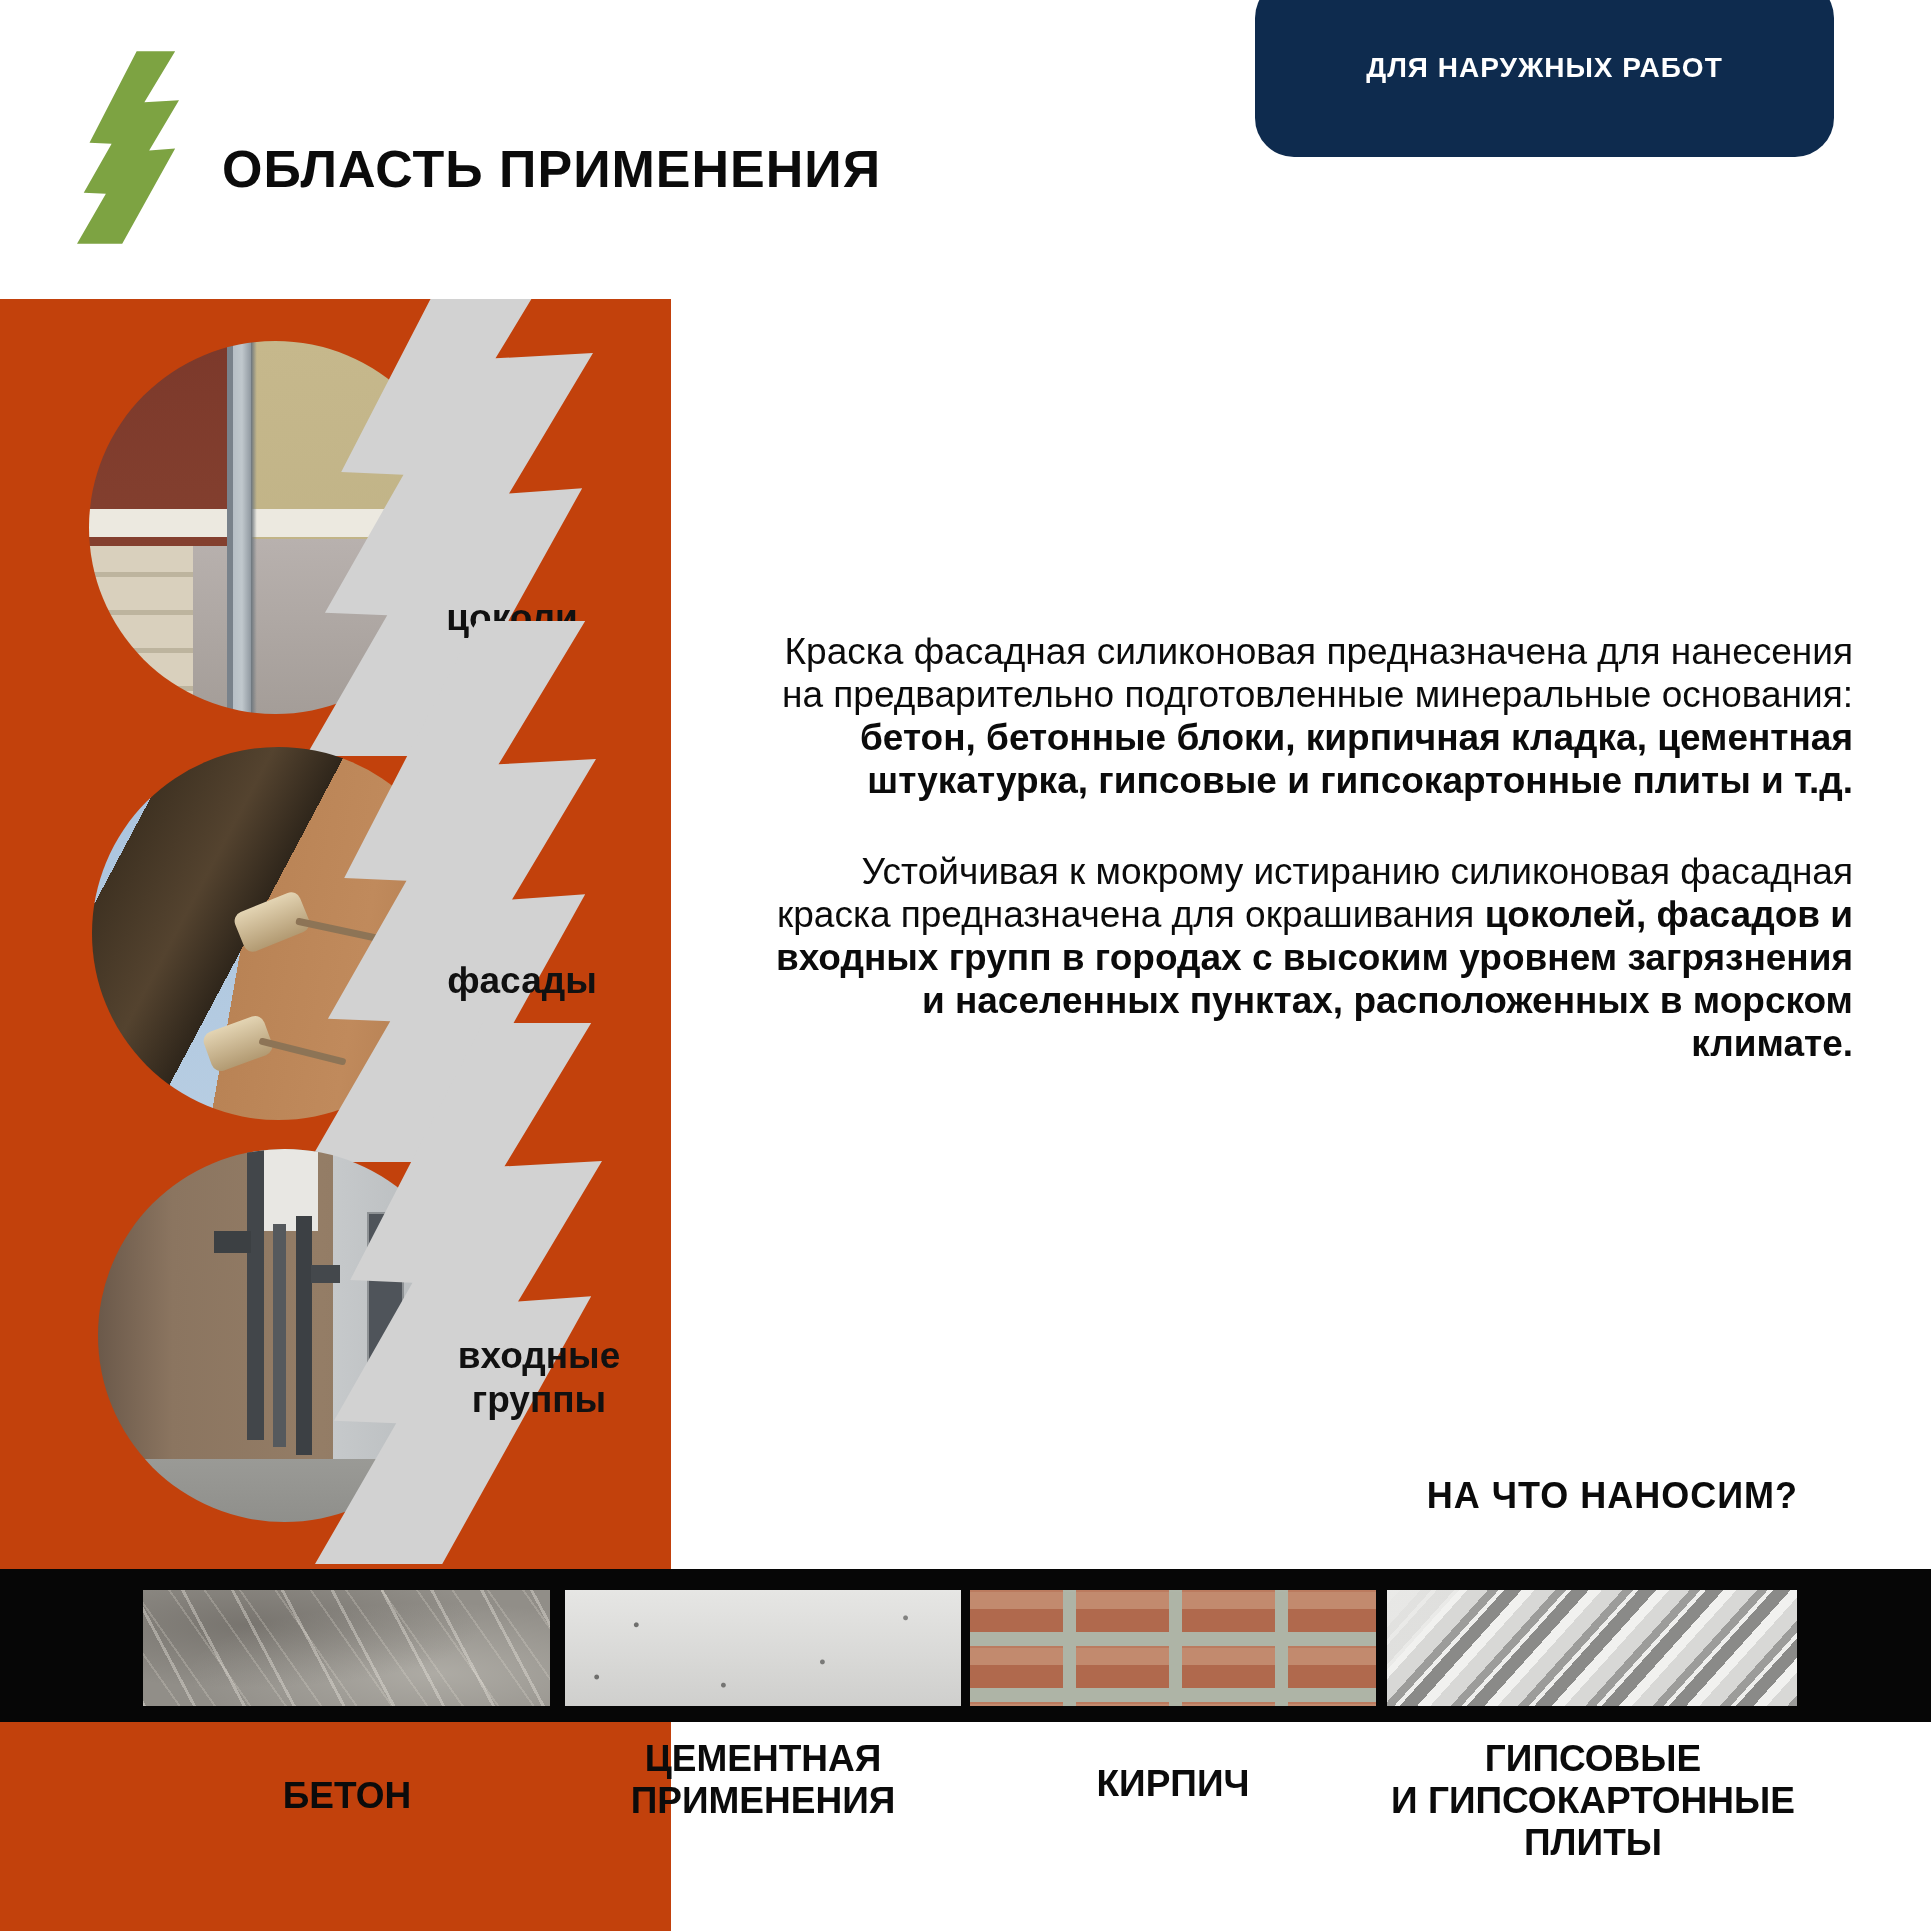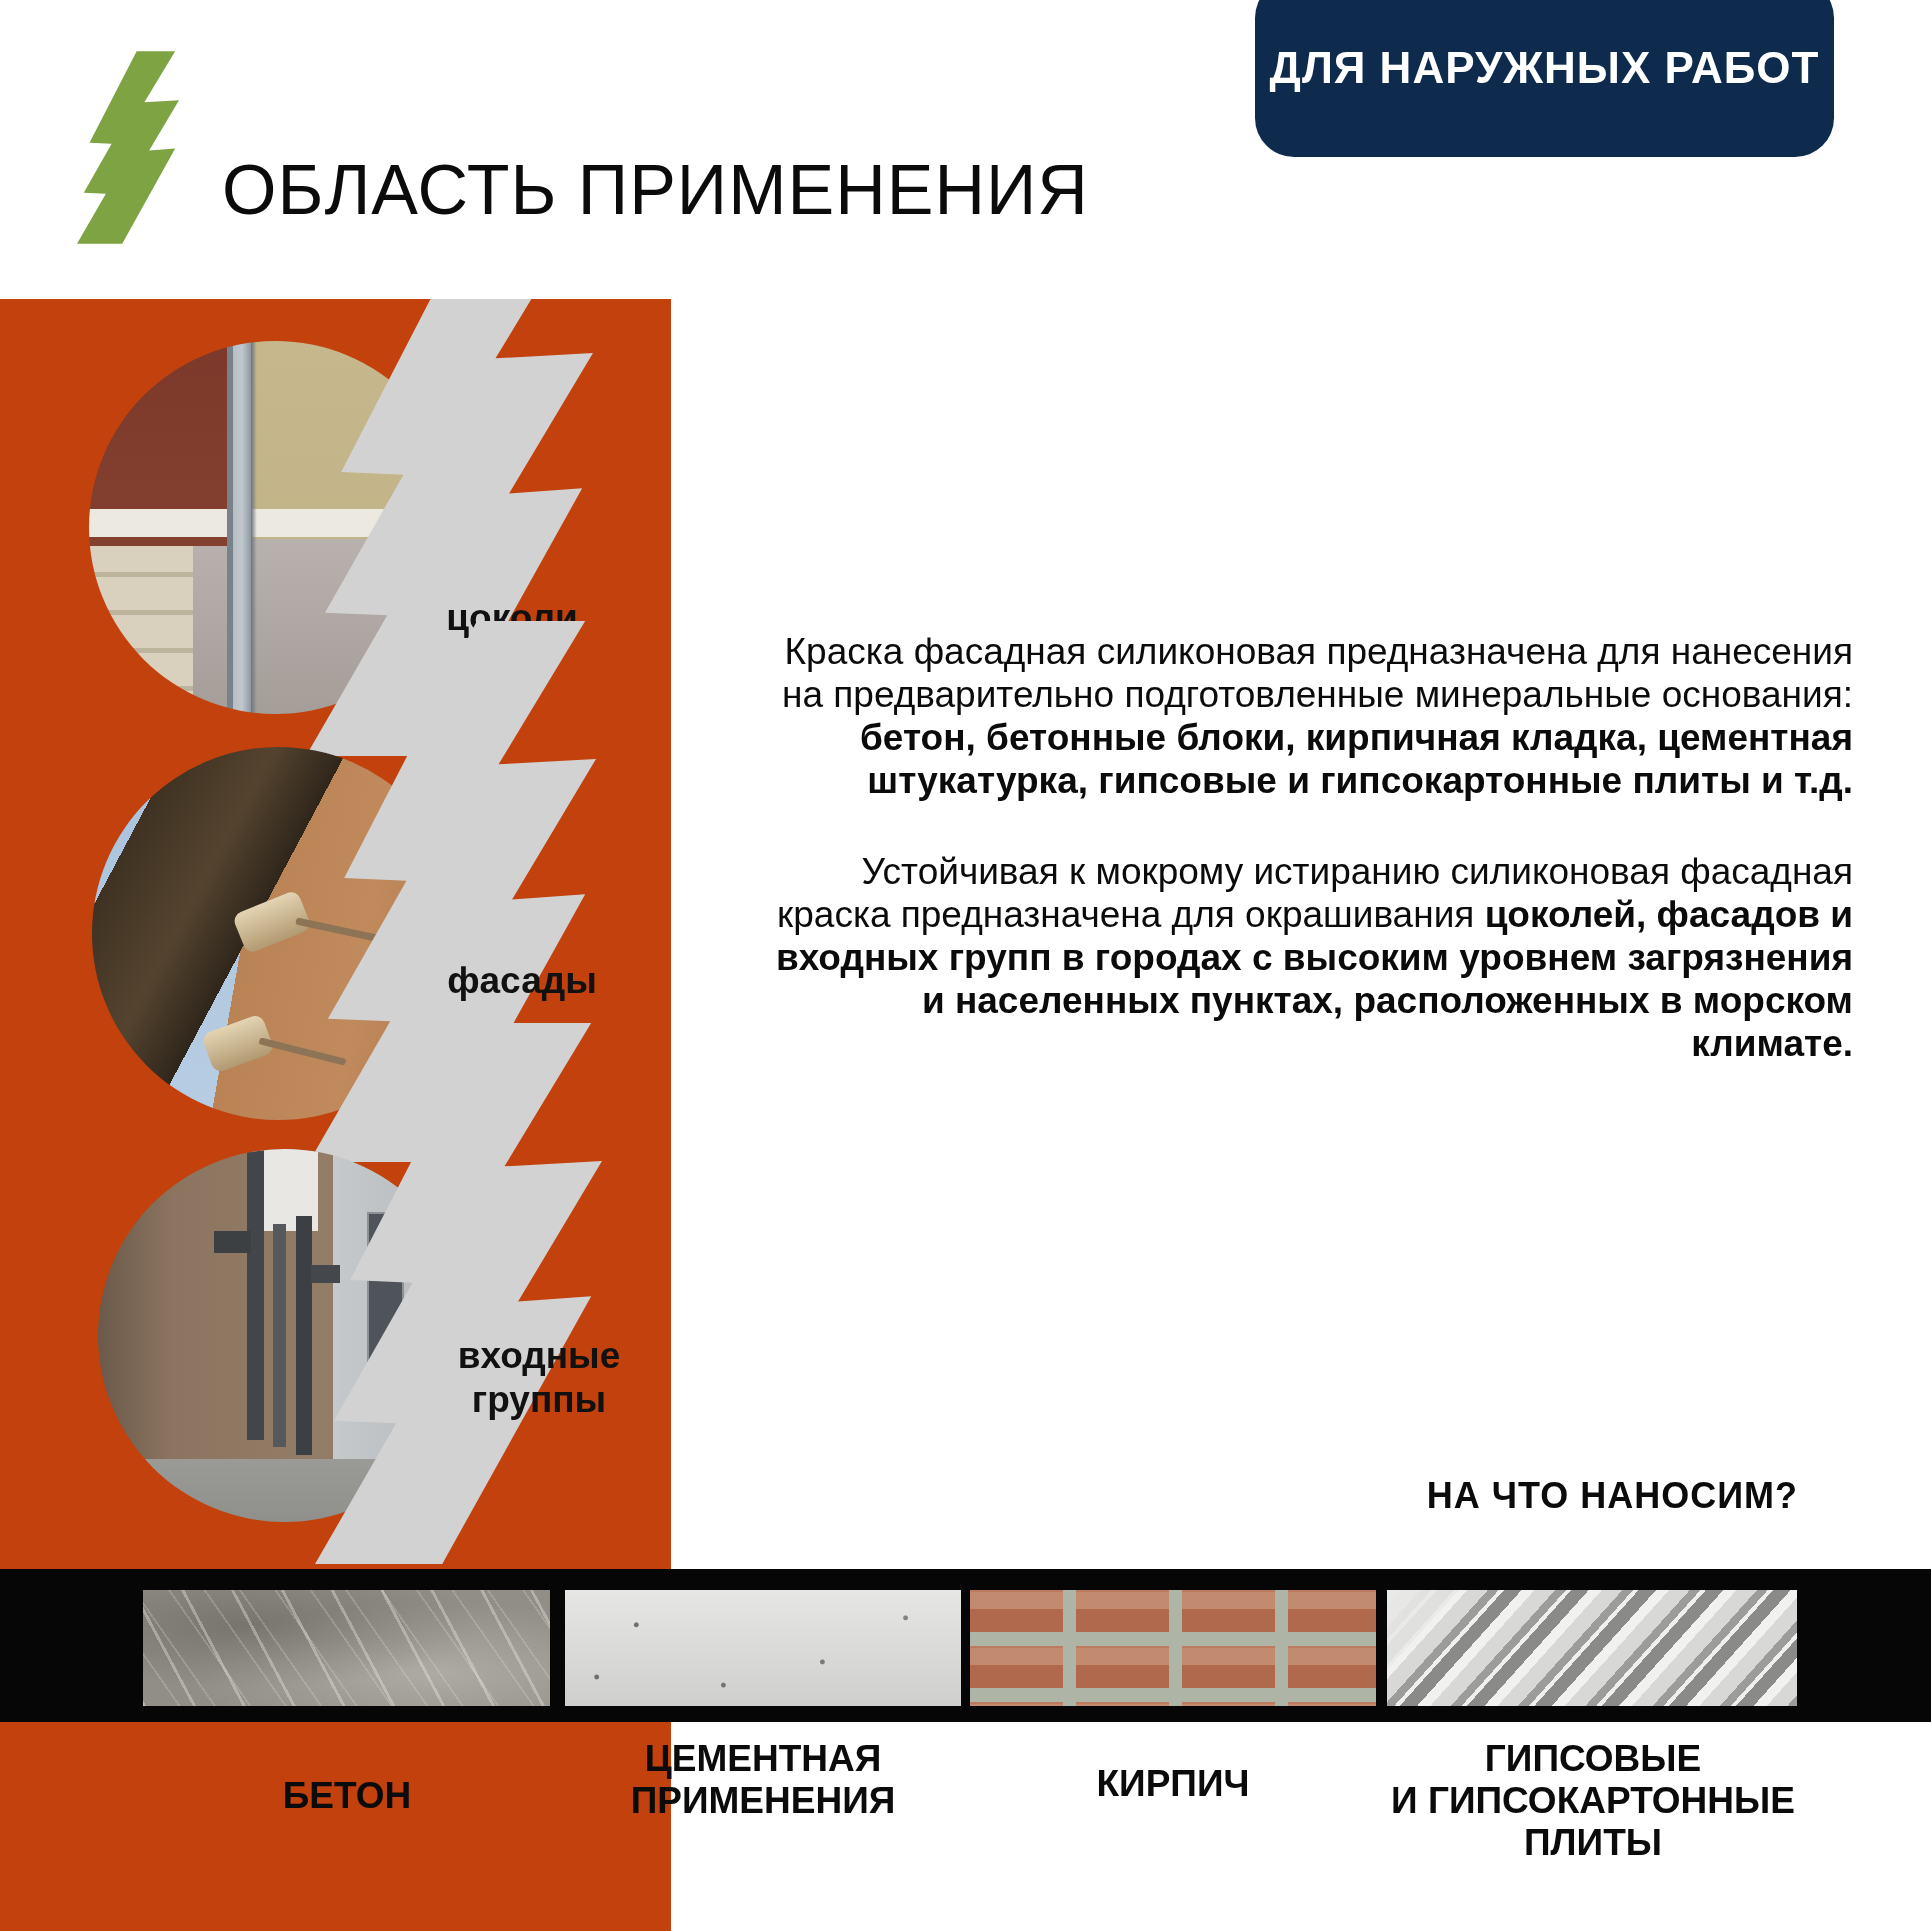--- a/index.html
+++ b/index.html
@@ -4,28 +4,28 @@
 <style>
   html,body{margin:0;padding:0}
   body{
     width:1931px;height:1931px;position:relative;overflow:hidden;
     background:#ffffff;font-family:"Liberation Sans",sans-serif;color:#0b0b0b;
   }
 
   
   .logo-svg{position:absolute;left:77px;top:51px;width:102px;height:193px}
   .page-title{
-    position:absolute;left:222px;top:108px;font-size:70px;font-weight:normal;
+    position:absolute;left:222px;top:108px;font-size:52px;font-weight:bold;
     letter-spacing:1px;line-height:1;white-space:nowrap;
   }
   .badge{
     position:absolute;left:1255px;top:-21px;width:579px;height:178px;
     border-radius:39px;display:flex;align-items:center;justify-content:center;
   }
-  .badge span{font-size:44px;font-weight:bold;letter-spacing:1px;white-space:nowrap}
+  .badge span{font-size:28px;font-weight:bold;letter-spacing:1px;white-space:nowrap}
 
   
   .sidebar{
     position:absolute;left:0;top:299px;width:671px;height:1632px;
     overflow:hidden;background:#c2410c;
   }
   .circle-wrap{position:absolute;width:373px;height:373px}
   .circle-photo{
     position:absolute;inset:0;border-radius:50%;overflow:hidden;
     background-repeat:no-repeat;

